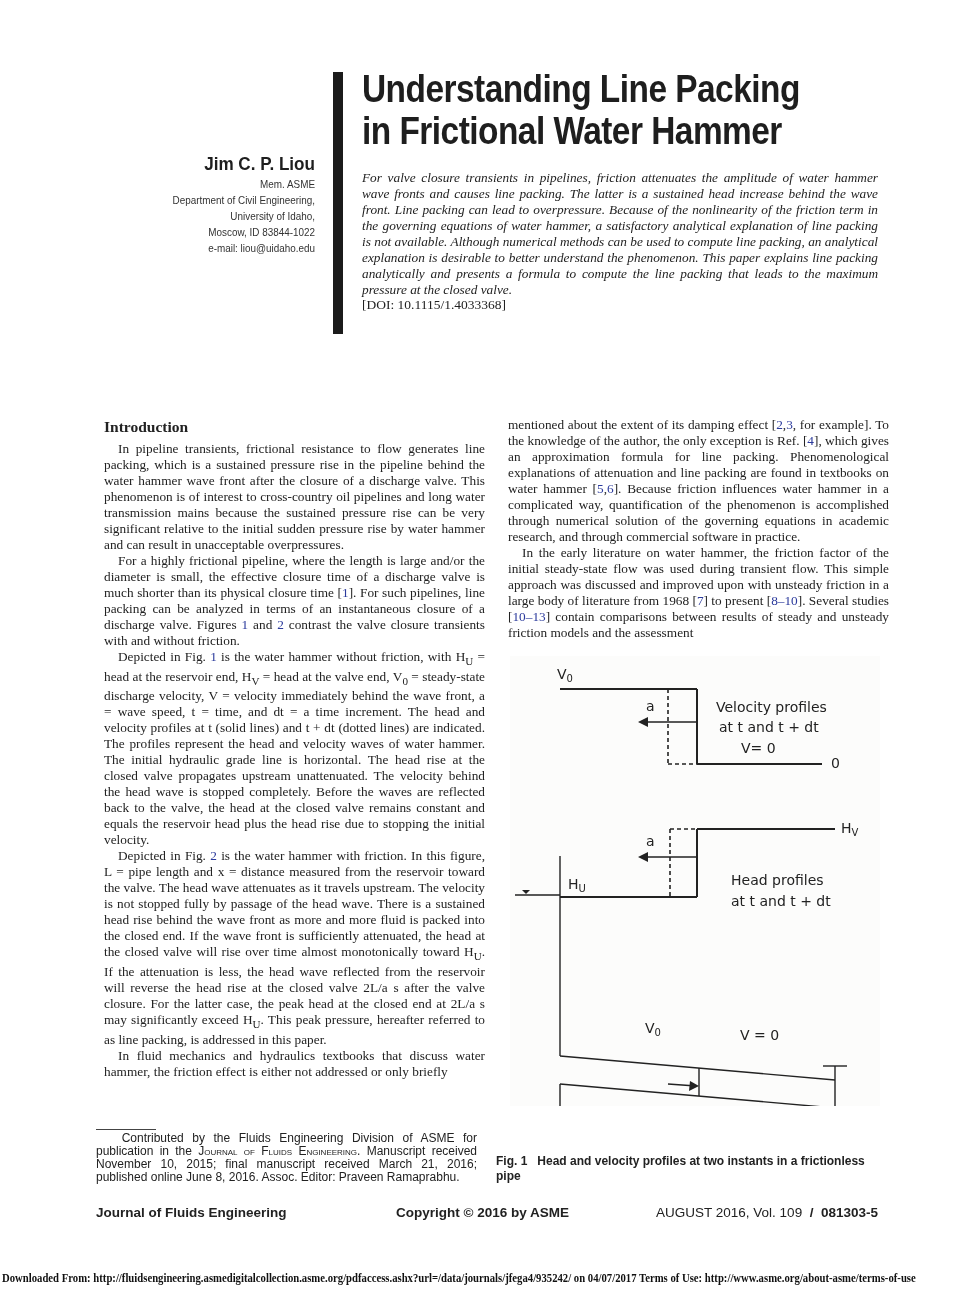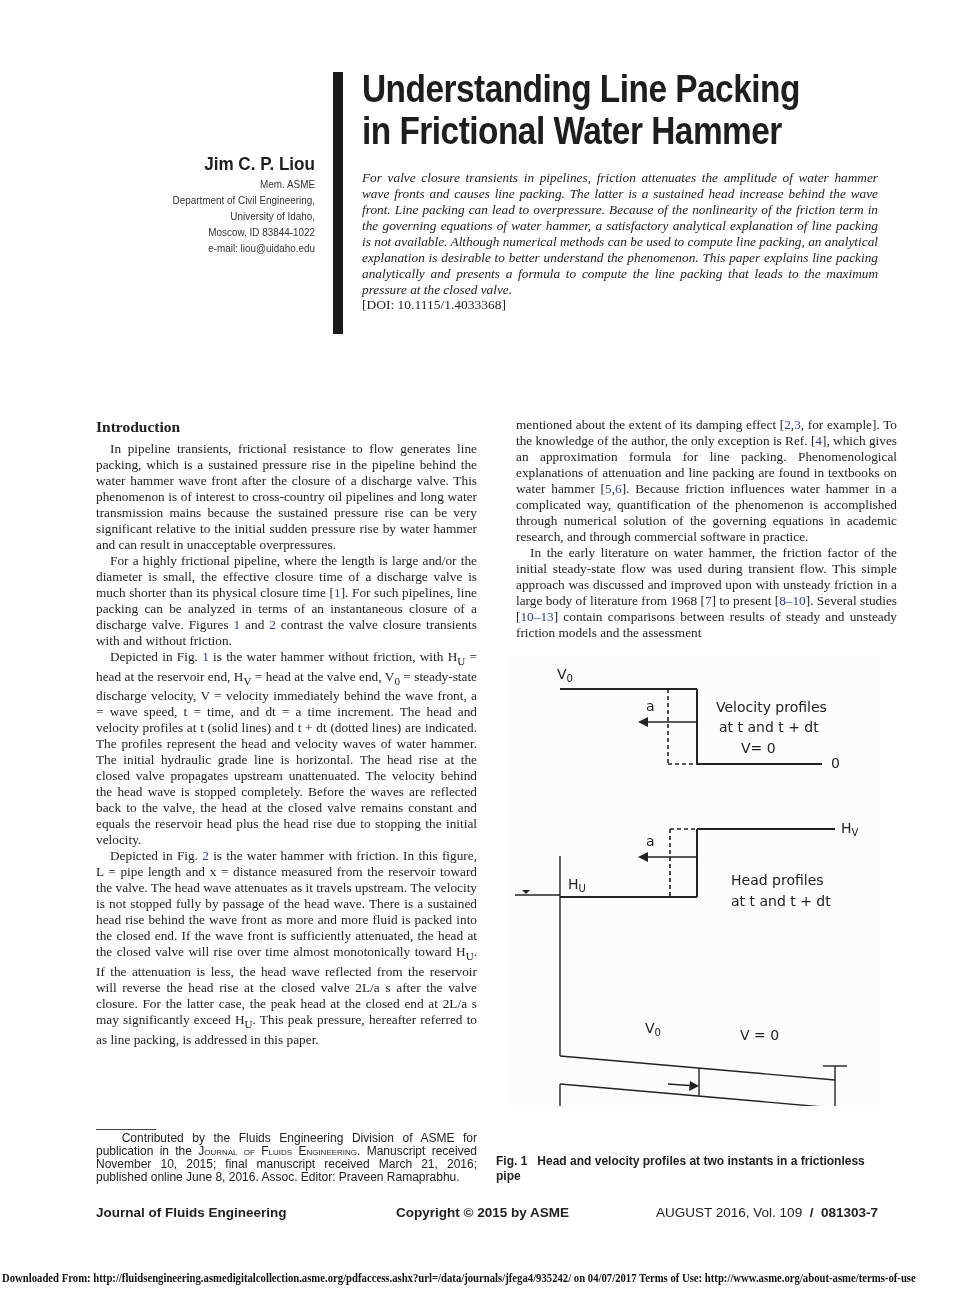--- a/index.html
+++ b/index.html
@@ -9,23 +9,23 @@
   #title { position:absolute; left:362px; top:68px; width:520px; font-family:"Liberation Sans",sans-serif; font-weight:bold;
            font-size:38px; line-height:42px; letter-spacing:-0.6px; color:#1e1e1e; transform:scaleX(0.88); transform-origin:left top; }
   #author { position:absolute; left:120px; top:152px; width:195px; text-align:right; font-family:"Liberation Sans",sans-serif; color:#333; }
   #author .name { font-size:19px; font-weight:bold; color:#1e1e1e; line-height:24px; display:block; transform:scaleX(0.9); transform-origin:right top; }
   #author .line { font-size:11.5px; line-height:16px; display:block; transform:scaleX(0.86); transform-origin:right top; white-space:nowrap; }
 
   #abstract { position:absolute; left:362px; top:170px; width:516px; font-family:"Liberation Serif",serif; font-style:italic;
               font-size:13.3px; line-height:16px; text-align:justify; color:#222; }
   #doi { position:absolute; left:362px; top:297px; font-family:"Liberation Serif",serif; font-size:13.5px; color:#222; }
 
-  .col { position:absolute; font-family:"Liberation Serif",serif; font-size:13.3px; line-height:16px; text-align:justify; color:#222; }
+  .col { position:absolute; font-family:"Liberation Serif",serif; font-size:13.3px; line-height:16px; text-align:justify; color:#222;margin-left:8px; }
   #col-left { left:96px; top:417px; width:381px; }
-  #col-right { left:516px; top:417px; width:381px; }
+  #col-right { left:500px; top:417px; width:381px; }
   .col h2 { margin:0 0 4px 0; font-size:15.5px; font-weight:bold; line-height:20px; }
   .col p { margin:0; text-indent:14px; }
   .col p.noindent { text-indent:0; }
   .ref { color:#2b3a9c; }
 
   #footnote-rule { position:absolute; left:96px; top:1129px; width:60px; height:1px; background:#444; }
   #footnote { position:absolute; left:96px; top:1132px; width:381px; font-family:Liberation Sans, sans-serif; font-size:12px; line-height:13px; text-align:justify; color:#222; }
   #footnote .sc { font-variant:small-caps; }
 
   #figure { position:absolute; left:510px; top:656px; width:370px; height:450px; background:#fcfcfb; }
@@ -61,20 +61,21 @@
 
 <div id="abstract">For valve closure transients in pipelines, friction attenuates the amplitude of water hammer wave fronts and causes line packing. The latter is a sustained head increase behind the wave front. Line packing can lead to overpressure. Because of the nonlinearity of the friction term in the governing equations of water hammer, a satisfactory analytical explanation of line packing is not available. Although numerical methods can be used to compute line packing, an analytical explanation is desirable to better understand the phenomenon. This paper explains line packing analytically and presents a formula to compute the line packing that leads to the maximum pressure at the closed valve.</div>
 <div id="doi">[DOI: 10.1115/1.4033368]</div>
 
 <div id="col-left" class="col">
   <h2>Introduction</h2>
   <p>In pipeline transients, frictional resistance to flow generates line packing, which is a sustained pressure rise in the pipeline behind the water hammer wave front after the closure of a discharge valve. This phenomenon is of interest to cross-country oil pipelines and long water transmission mains because the sustained pressure rise can be very significant relative to the initial sudden pressure rise by water hammer and can result in unacceptable overpressures.</p>
   <p><span>For a highly frictional pipeline, where the length is large and/or the diameter is small, the effective closure time of a discharge valve is much shorter than its physical closure time [</span><span class="ref">1</span><span>]. For such pipelines, line packing can be analyzed in terms of an instantaneous closure of a discharge valve. Figures </span><span class="ref">1</span><span> and </span><span class="ref">2</span><span> contrast the valve closure transients with and without friction.</span></p>
   <p><span>Depicted in Fig. </span><span class="ref">1</span><span> is the water hammer without friction, with H</span><sub>U</sub><span> = head at the reservoir end, H</span><sub>V</sub><span> = head at the valve end, V</span><sub>0</sub><span> = steady-state discharge velocity, V = velocity immediately behind the wave front, a = wave speed, t = time, and dt = a time increment. The head and velocity profiles at t (solid lines) and t + dt (dotted lines) are indicated. The profiles represent the head and velocity waves of water hammer. The initial hydraulic grade line is horizontal. The head rise at the closed valve propagates upstream unattenuated. The velocity behind the head wave is stopped completely. Before the waves are reflected back to the valve, the head at the closed valve remains constant and equals the reservoir head plus the head rise due to stopping the initial velocity.</span></p>
   <p><span>Depicted in Fig. </span><span class="ref">2</span><span> is the water hammer with friction. In this figure, L = pipe length and x = distance measured from the reservoir toward the valve. The head wave attenuates as it travels upstream. The velocity is not stopped fully by passage of the head wave. There is a sustained head rise behind the wave front as more and more fluid is packed into the closed end. If the wave front is sufficiently attenuated, the head at the closed valve will rise over time almost monotonically toward H</span><sub>U</sub><span>. If the attenuation is less, the head wave reflected from the reservoir will reverse the head rise at the closed valve 2L/a s after the valve closure. For the latter case, the peak head at the closed end at 2L/a s may significantly exceed H</span><sub>U</sub><span>. This peak pressure, hereafter referred to as line packing, is addressed in this paper.</span></p>
+  <p>In fluid mechanics and hydraulics textbooks that discuss water hammer, the friction effect is either not addressed or only briefly</p>
 </div>
 
 <div id="footnote-rule"></div>
 <div id="footnote">&nbsp;&nbsp;&nbsp;<span>Contributed by the Fluids Engineering Division of ASME for publication in the </span><span class="sc">Journal of Fluids Engineering</span><span>. Manuscript received November 10, 2015; final manuscript received March 21, 2016; published online June 8, 2016. Assoc. Editor: Praveen Ramaprabhu.</span></div>
 
 <div id="col-right" class="col">
   <p class="noindent"><span>mentioned about the extent of its damping effect [</span><span class="ref">2</span><span>,</span><span class="ref">3</span><span>, for example]. To the knowledge of the author, the only exception is Ref. [</span><span class="ref">4</span><span>], which gives an approximation formula for line packing. Phenomenological explanations of attenuation and line packing are found in textbooks on water hammer [</span><span class="ref">5</span><span>,</span><span class="ref">6</span><span>]. Because friction influences water hammer in a complicated way, quantification of the phenomenon is accomplished through numerical solution of the governing equations in academic research, and through commercial software in practice.</span></p>
   <p><span>In the early literature on water hammer, the friction factor of the initial steady-state flow was used during transient flow. This simple approach was discussed and improved upon with unsteady friction in a large body of literature from 1968 [</span><span class="ref">7</span><span>] to present [</span><span class="ref">8–10</span><span>]. Several studies [</span><span class="ref">10–13</span><span>] contain comparisons between results of steady and unsteady friction models and the assessment</span></p>
 </div>
 
@@ -128,17 +129,17 @@
       <text x="135" y="377" transform="translate(0,0)"><tspan>V</tspan><tspan font-size="10" dy="3">0</tspan></text>
       <text x="230" y="384">V = 0</text>
     </g>
   </svg>
 </div>
 
 <div id="fig-caption"><span>Fig. 1</span>&nbsp;&nbsp;&nbsp;<span>Head and velocity profiles at two instants in a frictionless pipe</span></div>
 
 <div id="footer">
   <span class="journal">Journal of Fluids Engineering</span>
-  <span class="copy">Copyright © 2015 by ASME</span>
-  <span class="issue"><span>AUGUST 2016, Vol. 109</span>&nbsp;&nbsp;<b>/</b>&nbsp;&nbsp;<b>081303-7</b></span>
+  <span class="copy">Copyright © 2016 by ASME</span>
+  <span class="issue"><span>AUGUST 2016, Vol. 109</span>&nbsp;&nbsp;<b>/</b>&nbsp;&nbsp;<b>081303-5</b></span>
 </div>
 
 <div id="download">Downloaded From: http://fluidsengineering.asmedigitalcollection.asme.org/pdfaccess.ashx?url=/data/journals/jfega4/935242/ on 04/07/2017 Terms of Use: http://www.asme.org/about-asme/terms-of-use</div>
 
 </body></html>

